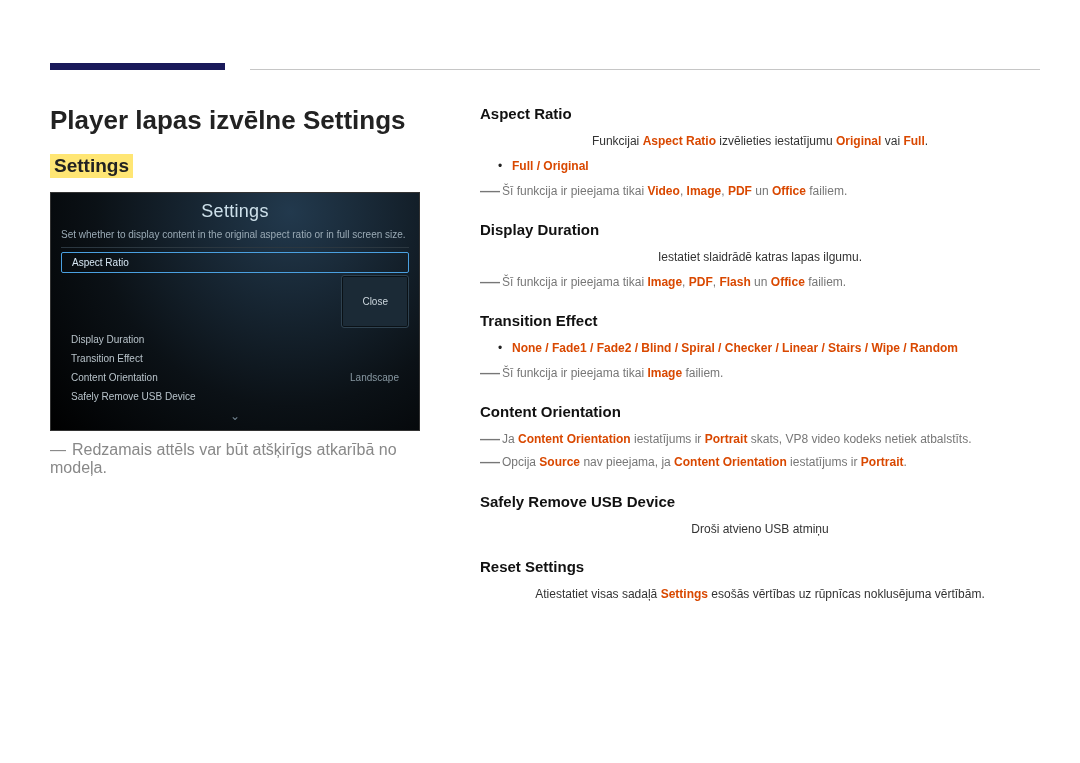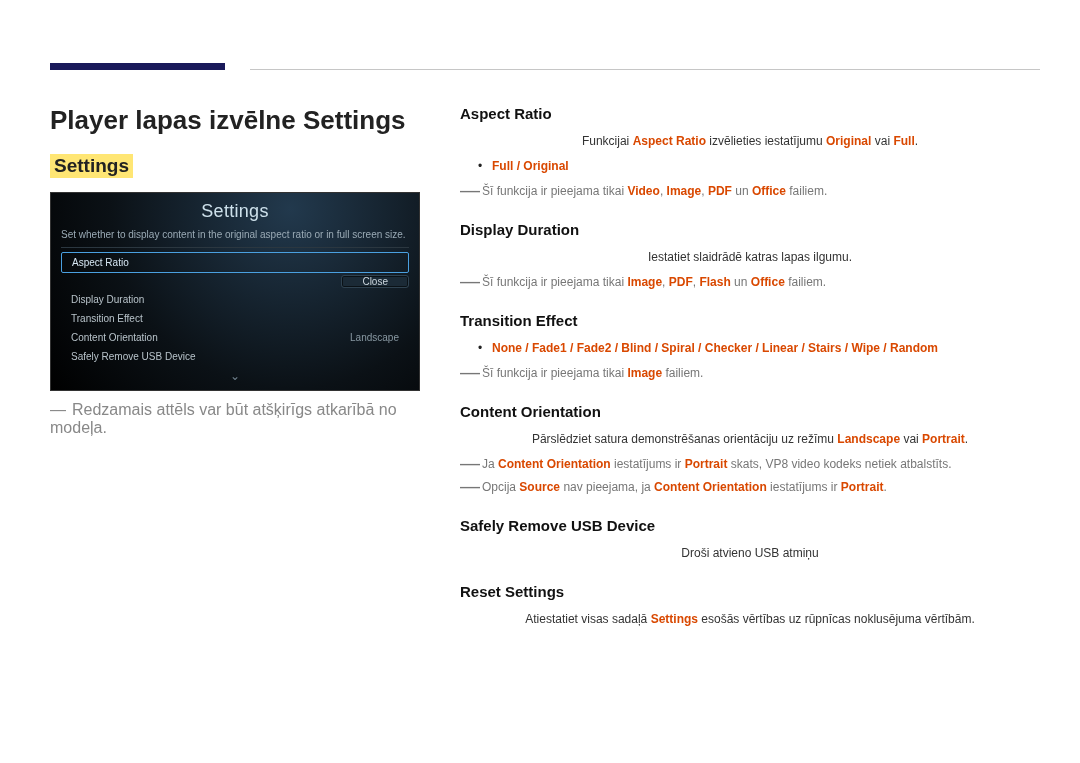--- a/index.html
+++ b/index.html
@@ -24,21 +24,21 @@
   }
   .top-rule {
     position: absolute;
     top: 69px;
     left: 250px;
     right: 40px;
     border-top: 1px solid #c6c6c6;
   }
   .columns {
     display: flex;
-    gap: 40px;
+    gap: 60px;
     margin-top: 55px;
   }
   .left-col {
     width: 370px;
     flex-shrink: 0;
   }
   .right-col {
     flex: 1;
   }
   h1.page-title {
@@ -101,21 +101,21 @@
     display: flex;
     justify-content: flex-end;
     margin: 2px 10px 2px;
   }
   .mock-close {
     font-size: 10px;
     color: #cbd5dc;
     background: #1b2a36;
     border: 1px solid #2f4250;
     border-radius: 3px;
-    padding: 0 20px;
+    padding: 20px 20px;
     box-shadow: inset 0 0 0 1px #0a1116;
   }
   .mock-chevron {
     text-align: center;
     color: #6f808c;
     font-size: 12px;
     line-height: 1;
     margin-top: 4px;
   }
   .footnote {
@@ -244,23 +244,20 @@
       <h3 class="section-h mt">Transition Effect</h3>
       <ul class="bullets">
         <li><span class="hl-b">None / Fade1 / Fade2 / Blind / Spiral / Checker / Linear / Stairs / Wipe / Random</span></li>
       </ul>
       <p class="note">
         <span class="dash">―</span>
         <span>Šī funkcija ir pieejama tikai </span><span class="hl-b">Image</span><span> failiem.</span>
       </p>
 
       <h3 class="section-h mt">Content Orientation</h3>
-      <p class="body">
-        <span>Pārslēdziet satura demonstrēšanas orientāciju uz režīmu </span><span class="hl-b">Landscape</span><span> vai </span><span class="hl-b">Portrait</span><span>.</span>
-      </p>
       <p class="note">
         <span class="dash">―</span>
         <span>Ja </span><span class="hl-b">Content Orientation</span><span> iestatījums ir </span><span class="hl-b">Portrait</span><span> skats, VP8 video kodeks netiek atbalstīts.</span>
       </p>
       <p class="note">
         <span class="dash">―</span>
         <span>Opcija </span><span class="hl-b">Source</span><span> nav pieejama, ja </span><span class="hl-b">Content Orientation</span><span> iestatījums ir </span><span class="hl-b">Portrait</span><span>.</span>
       </p>
 
       <h3 class="section-h mt">Safely Remove USB Device</h3>

